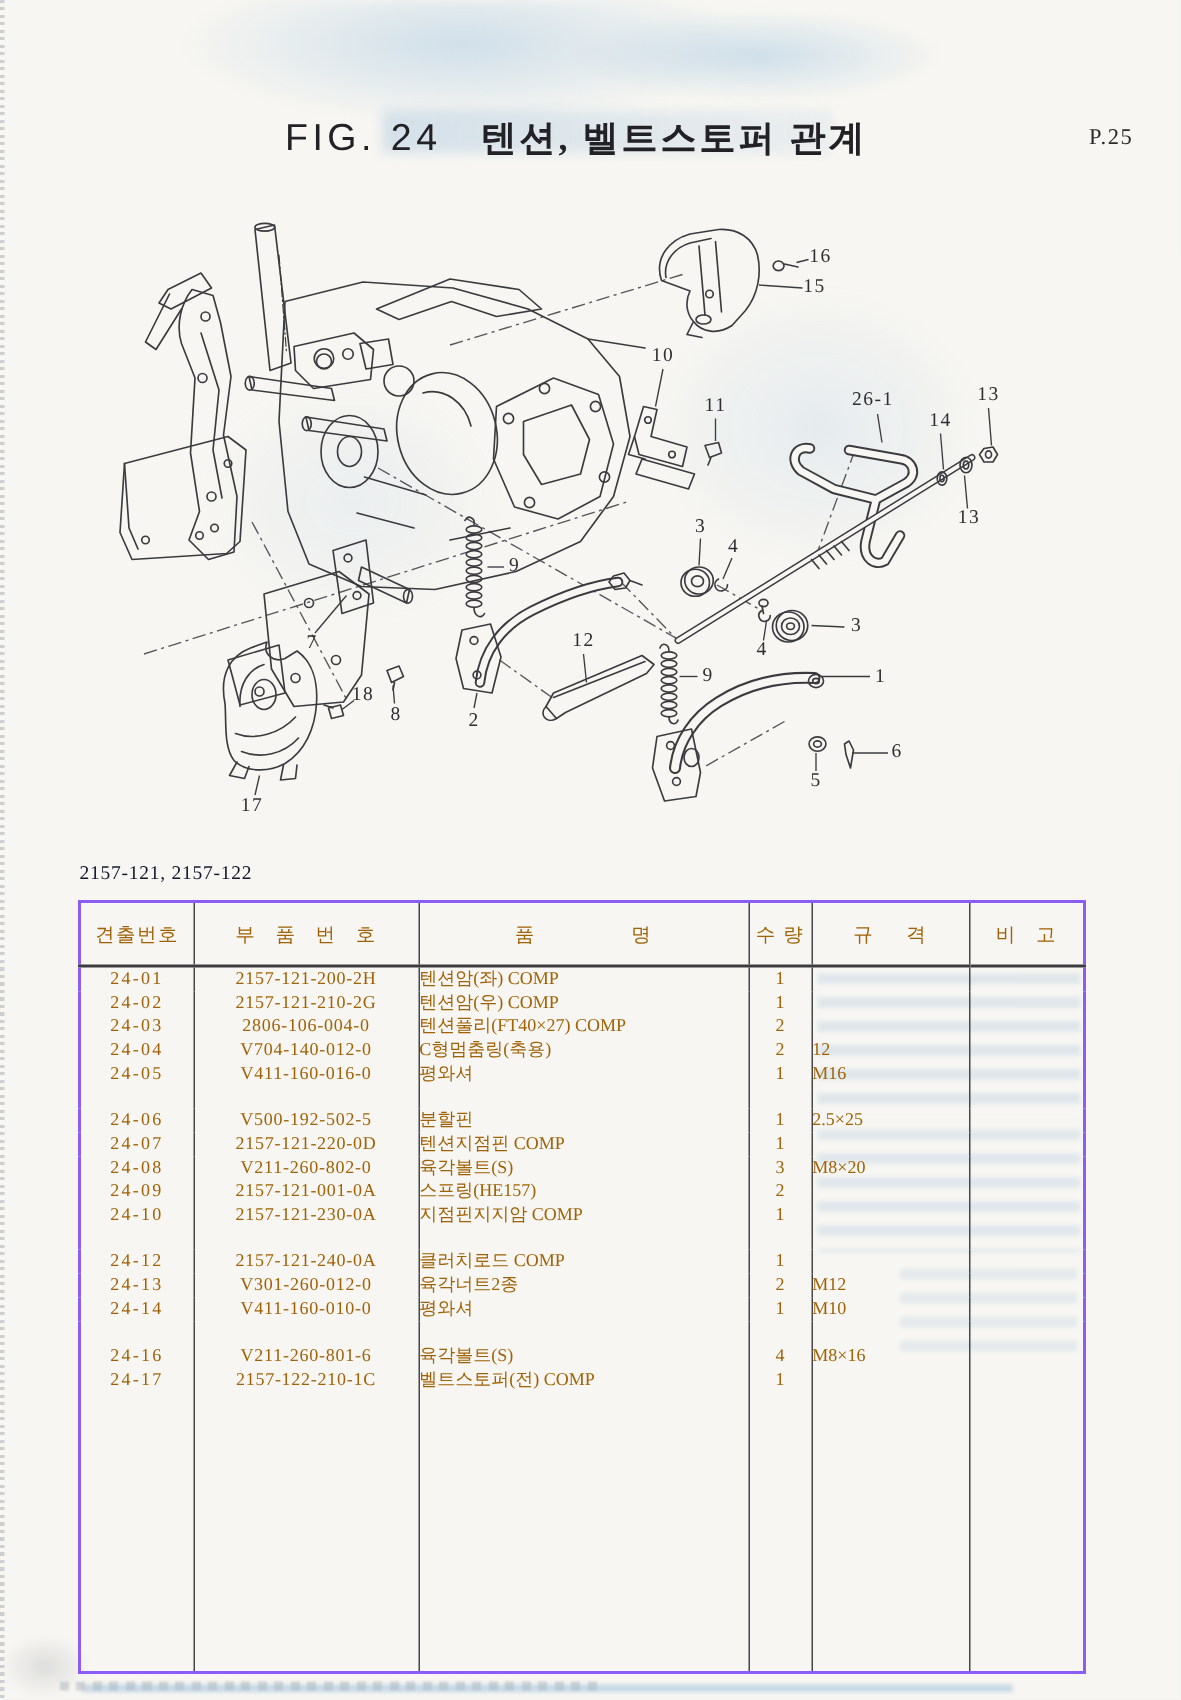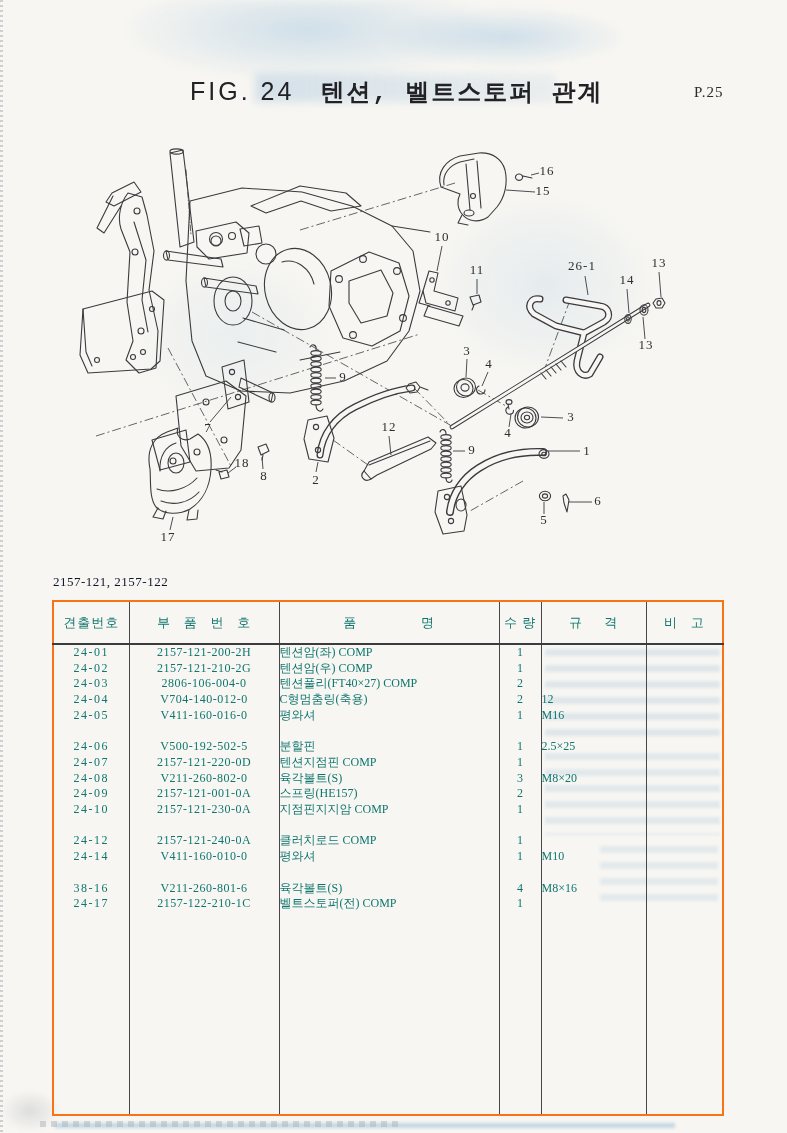--- a/index.html
+++ b/index.html
@@ -31,43 +31,43 @@
   #edge{left:0;top:0;width:3px;height:100%;opacity:.45;
        background:repeating-linear-gradient(to bottom,#99a1a9 0 2px, transparent 2px 5px);}
   #sm1{left:0;top:1090px;width:60px;height:42px;
        background:radial-gradient(ellipse, rgba(130,135,145,.22), transparent 70%);filter:blur(2px);}
   #sm2{left:40px;top:1121px;width:360px;height:6px;opacity:.5;filter:blur(.6px);
        background:repeating-linear-gradient(to right,#aeb6be 0 6px, transparent 6px 11px);}
 
   
   .title-row{position:absolute;left:190px;top:76px;z-index:2;white-space:nowrap;}
   .fig-label{font-family:"Liberation Sans",sans-serif;font-weight:normal;font-size:25px;letter-spacing:3px;color:#222226;}
-  .fig-title{font-family:Liberation Mono, monospace;font-weight:bold;font-size:24px;letter-spacing:2px;color:#222226;margin-left:26px;}
-  .page-no{position:absolute;left:694px;top:84px;z-index:2;font-size:15px;letter-spacing:1px;color:#2b2b2e;}
+  .fig-title{font-family:Liberation Serif, serif;font-weight:bold;font-size:24px;letter-spacing:2px;color:#222226;margin-left:26px;}
+  .page-no{position:absolute;left:726px;top:84px;z-index:2;font-size:15px;letter-spacing:1px;color:#2b2b2e;}
   .models{position:absolute;left:53px;top:574px;z-index:2;font-size:13px;letter-spacing:.5px;color:#0f172a;font-family:Liberation Serif, serif;}
 
   
   svg.diagram{position:absolute;left:0;top:0;width:787px;height:1133px;z-index:1;pointer-events:none;}
   .ln{stroke:#3b3b3f;stroke-width:1.1;fill:none;stroke-linejoin:round;stroke-linecap:round;}
   .dash{stroke:#55555a;stroke-width:.9;fill:none;stroke-dasharray:9 3 2 3;}
   .td7{stroke:#3b3b3f;stroke-width:7;fill:none;stroke-linecap:round;}
   .tp7{stroke:#f7f6f2;stroke-width:4.4;fill:none;stroke-linecap:round;}
   .td8{stroke:#3b3b3f;stroke-width:8;fill:none;stroke-linecap:round;}
   .tp8{stroke:#f7f6f2;stroke-width:5.2;fill:none;stroke-linecap:round;}
   .rd{stroke:#3b3b3f;stroke-width:4.6;fill:none;stroke-linecap:round;}
   .rp{stroke:#f7f6f2;stroke-width:2.6;fill:none;stroke-linecap:round;}
   .callout{font:13px "Liberation Serif",serif;letter-spacing:1px;fill:#2e2e32;}
   .leader{stroke:#3b3b3f;stroke-width:.9;}
 
   
   table.parts{
     position:absolute;left:52px;top:600px;width:670px;height:516px;z-index:2;
     border-collapse:collapse;table-layout:fixed;
-    font:12px "Liberation Serif",serif;color:#0f766e;background:transparent;
-    border:2px solid #f97316;
+    font:12px "Liberation Serif",serif;color:#a16207;background:transparent;
+    border:2px solid #8b5cf6;
   }
   table.parts th{
     height:39px;font-weight:normal;font-size:13px;white-space:pre;
     border-bottom:2px solid #3c3c40;letter-spacing:1px;text-align:center;vertical-align:middle;
   }
   table.parts th+th, table.parts td+td{border-left:1px solid #47474b;}
   tr.part-row,tr.gap-row{height:15.7px;}
   tr.part-row td{padding:0;vertical-align:middle;line-height:15.7px;}
   td.c-no{text-align:center;letter-spacing:1.5px;}
   td.c-part{text-align:center;letter-spacing:.5px;}
@@ -467,37 +467,45 @@
         </tr>
         <tr class="part-row">
           <td class="c-no">24-12</td>
           <td class="c-part">2157-121-240-0A</td>
           <td class="c-name">클러치로드 COMP</td>
           <td class="c-qty">1</td>
           <td class="c-spec"></td>
           <td class="c-note"></td>
         </tr>
         <tr class="part-row">
+          <td class="c-no">24-13</td>
+          <td class="c-part">V301-260-012-0</td>
+          <td class="c-name">육각너트2종</td>
+          <td class="c-qty">2</td>
+          <td class="c-spec">M12</td>
+          <td class="c-note"></td>
+        </tr>
+        <tr class="part-row">
           <td class="c-no">24-14</td>
           <td class="c-part">V411-160-010-0</td>
           <td class="c-name">평와셔</td>
           <td class="c-qty">1</td>
           <td class="c-spec">M10</td>
           <td class="c-note"></td>
         </tr>
         <tr class="gap-row">
           <td></td>
           <td></td>
           <td></td>
           <td></td>
           <td></td>
           <td></td>
         </tr>
         <tr class="part-row">
-          <td class="c-no">38-16</td>
+          <td class="c-no">24-16</td>
           <td class="c-part">V211-260-801-6</td>
           <td class="c-name">육각볼트(S)</td>
           <td class="c-qty">4</td>
           <td class="c-spec">M8×16</td>
           <td class="c-note"></td>
         </tr>
         <tr class="part-row">
           <td class="c-no">24-17</td>
           <td class="c-part">2157-122-210-1C</td>
           <td class="c-name">벨트스토퍼(전) COMP</td>

